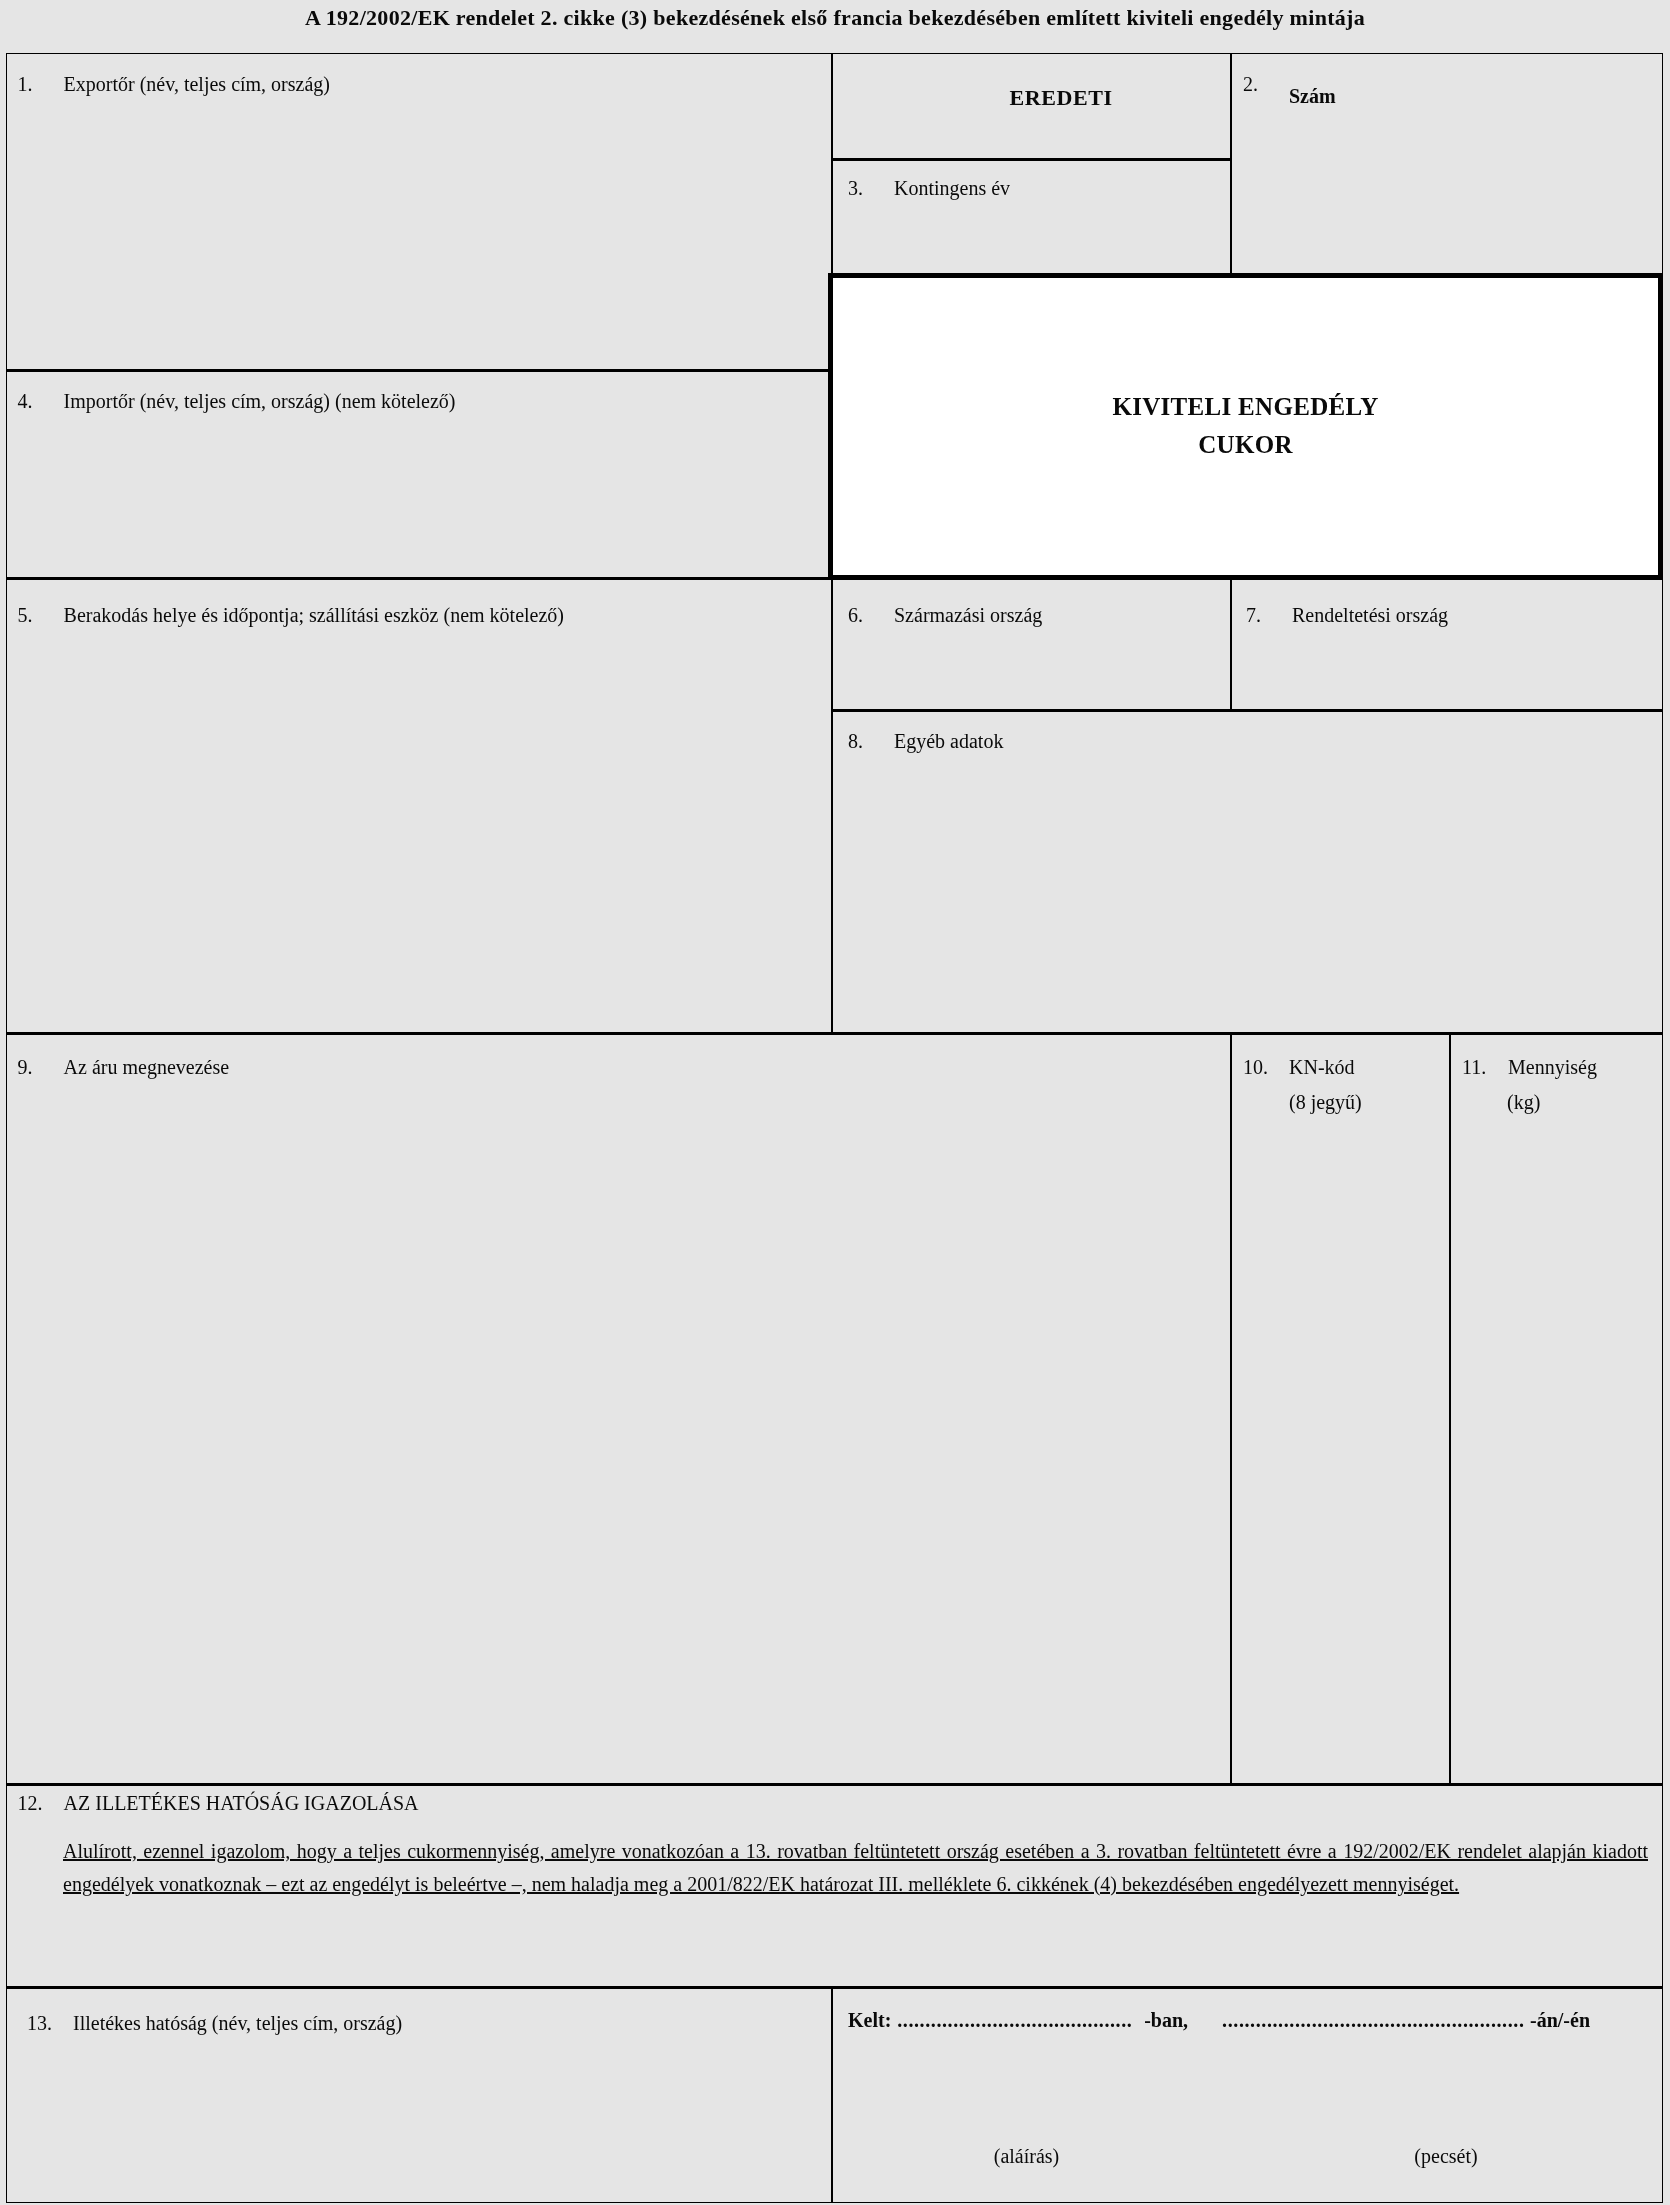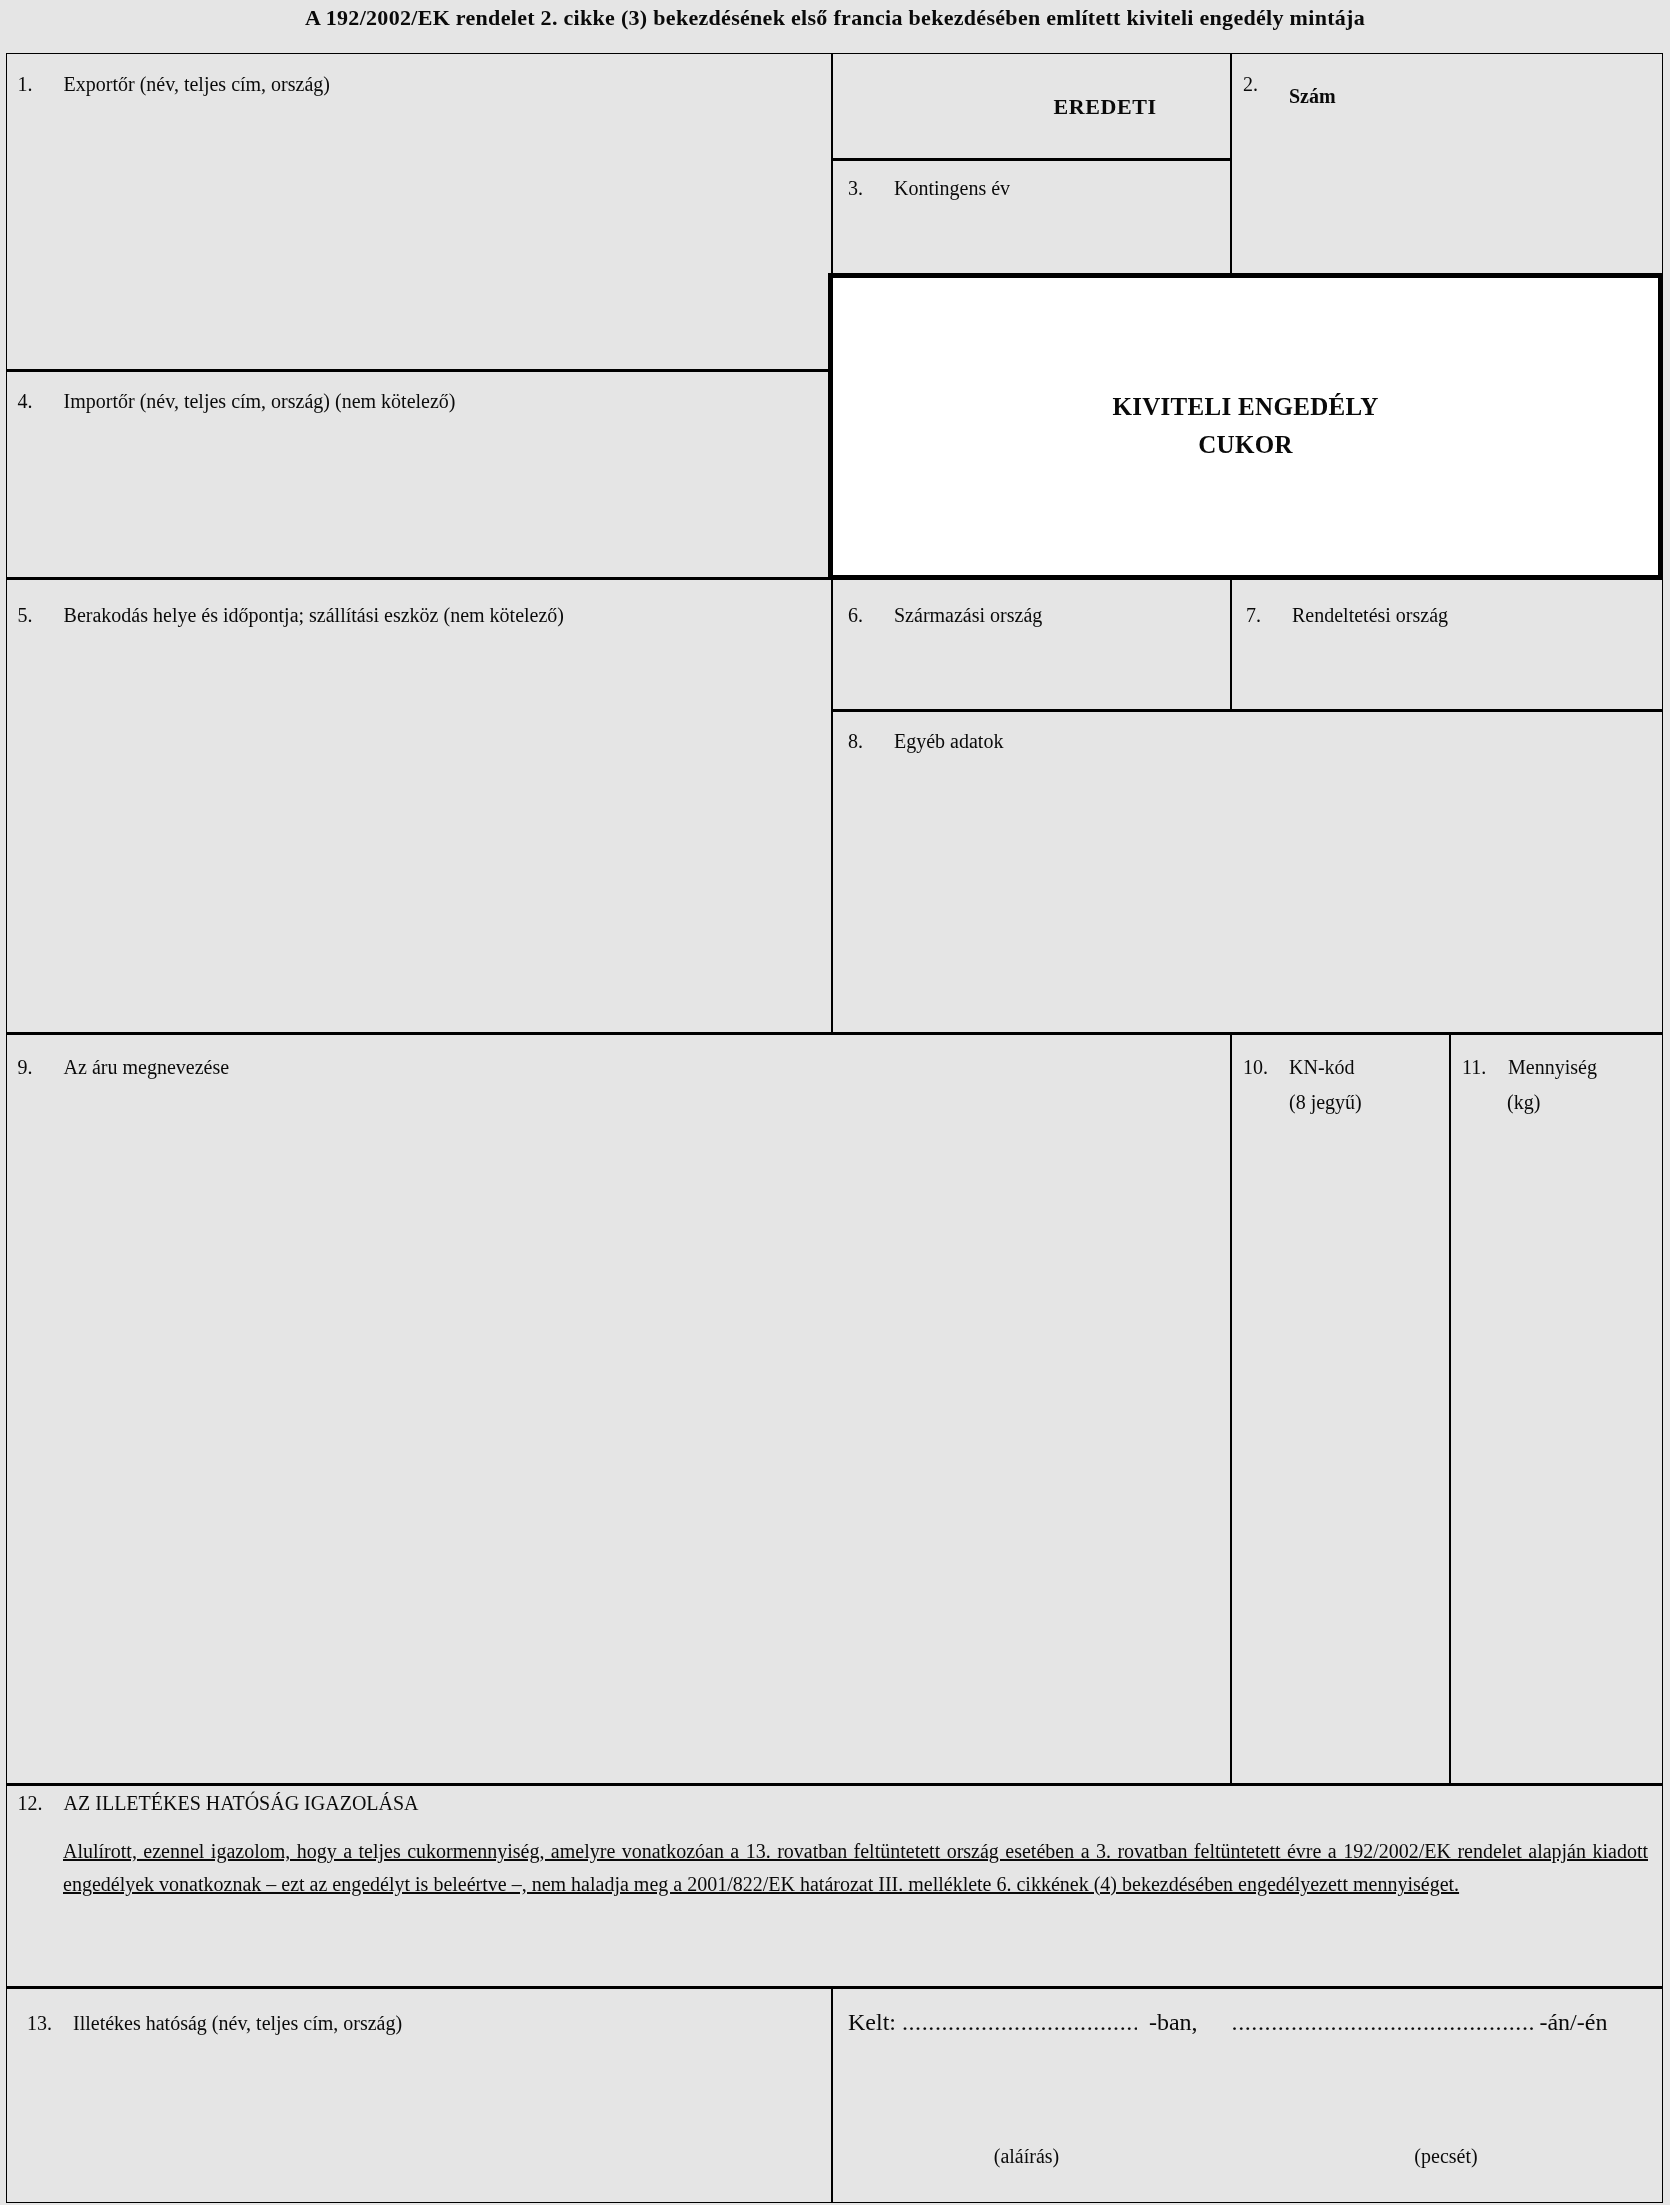--- a/index.html
+++ b/index.html
@@ -25,34 +25,34 @@
   }
   .label{
     position:absolute;display:flex;align-items:flex-start;
     font-size:20px;line-height:1.25;
   }
   .label .num{flex:0 0 46px;}
   .label .txt{flex:1 1 auto;}
   .bold-txt .txt{font-weight:bold;margin-top:12px;}
   .sub{position:absolute;font-size:20px;line-height:1.25;}
   .copy-type{
-    position:absolute;left:831px;top:94px;width:460px;text-align:center;
-    font-size:22px;font-weight:bold;letter-spacing:0.6px;padding-left:44px;
+    position:absolute;left:831px;top:85px;width:460px;text-align:center;
+    font-size:22px;font-weight:bold;letter-spacing:0.6px;
   }
   .license-title{
     position:absolute;left:834px;top:388px;width:823px;text-align:center;
     font-size:25px;font-weight:bold;line-height:38px;letter-spacing:0.3px;
   }
   .statement{
     position:absolute;left:63px;top:1835px;width:1585px;
     font-size:20px;line-height:33px;text-align:justify;text-decoration:underline;
   }
   .kelt{
     position:absolute;left:848px;top:2009px;width:809px;
-    display:flex;align-items:flex-end;font-size:24px;white-space:nowrap;
+    display:flex;align-items:flex-end;font-size:20px;white-space:nowrap;font-weight:bold;
   }
   .dots{
     display:inline-block;overflow:hidden;white-space:nowrap;
     letter-spacing:0.6px;
   }
   .caption{position:absolute;font-size:20px;text-align:center;}
 </style>
 </head>
 <body>
 

